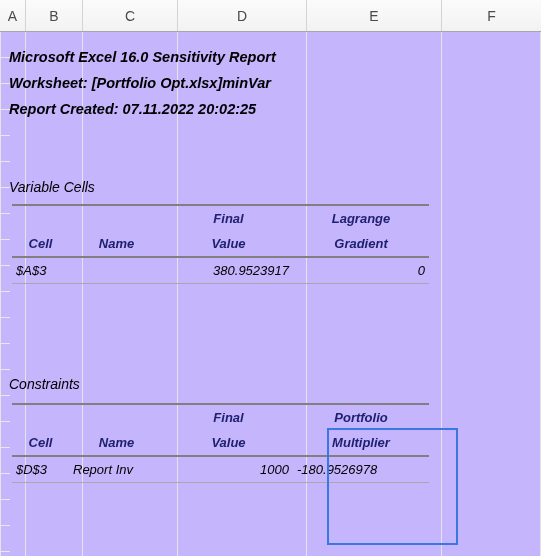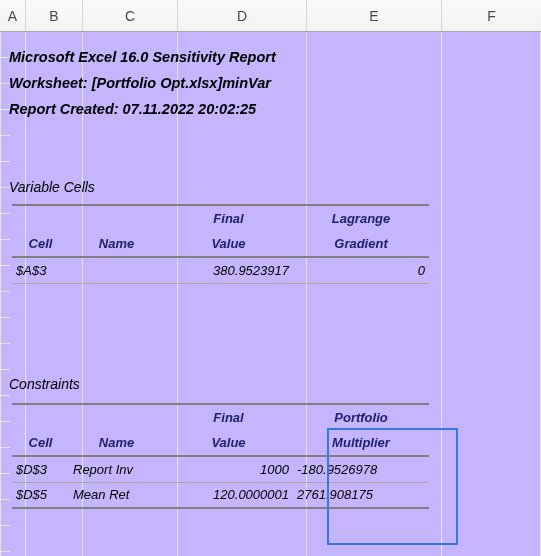--- a/index.html
+++ b/index.html
@@ -244,24 +244,18 @@
         <td class="hdr">Name</td>
         <td class="hdr">Value</td>
         <td class="hdr">Multiplier</td>
       </tr>
       <tr class="data-row">
         <td class="cell-left">$D$3</td>
         <td class="cell-left">Report Inv</td>
         <td class="cell-right">1000</td>
         <td class="cell-left">-180.9526978</td>
       </tr>
-      <tr class="data-row last-row">
-        <td class="cell-left">$D$5</td>
-        <td class="cell-left">Mean Ret</td>
-        <td class="cell-right">120.0000001</td>
-        <td class="cell-left">2761.908175</td>
-      </tr>
     </tbody>
   </table>
 
   <div id="lagrange-selection"></div>
 
 </div>
 
 </body></html>

